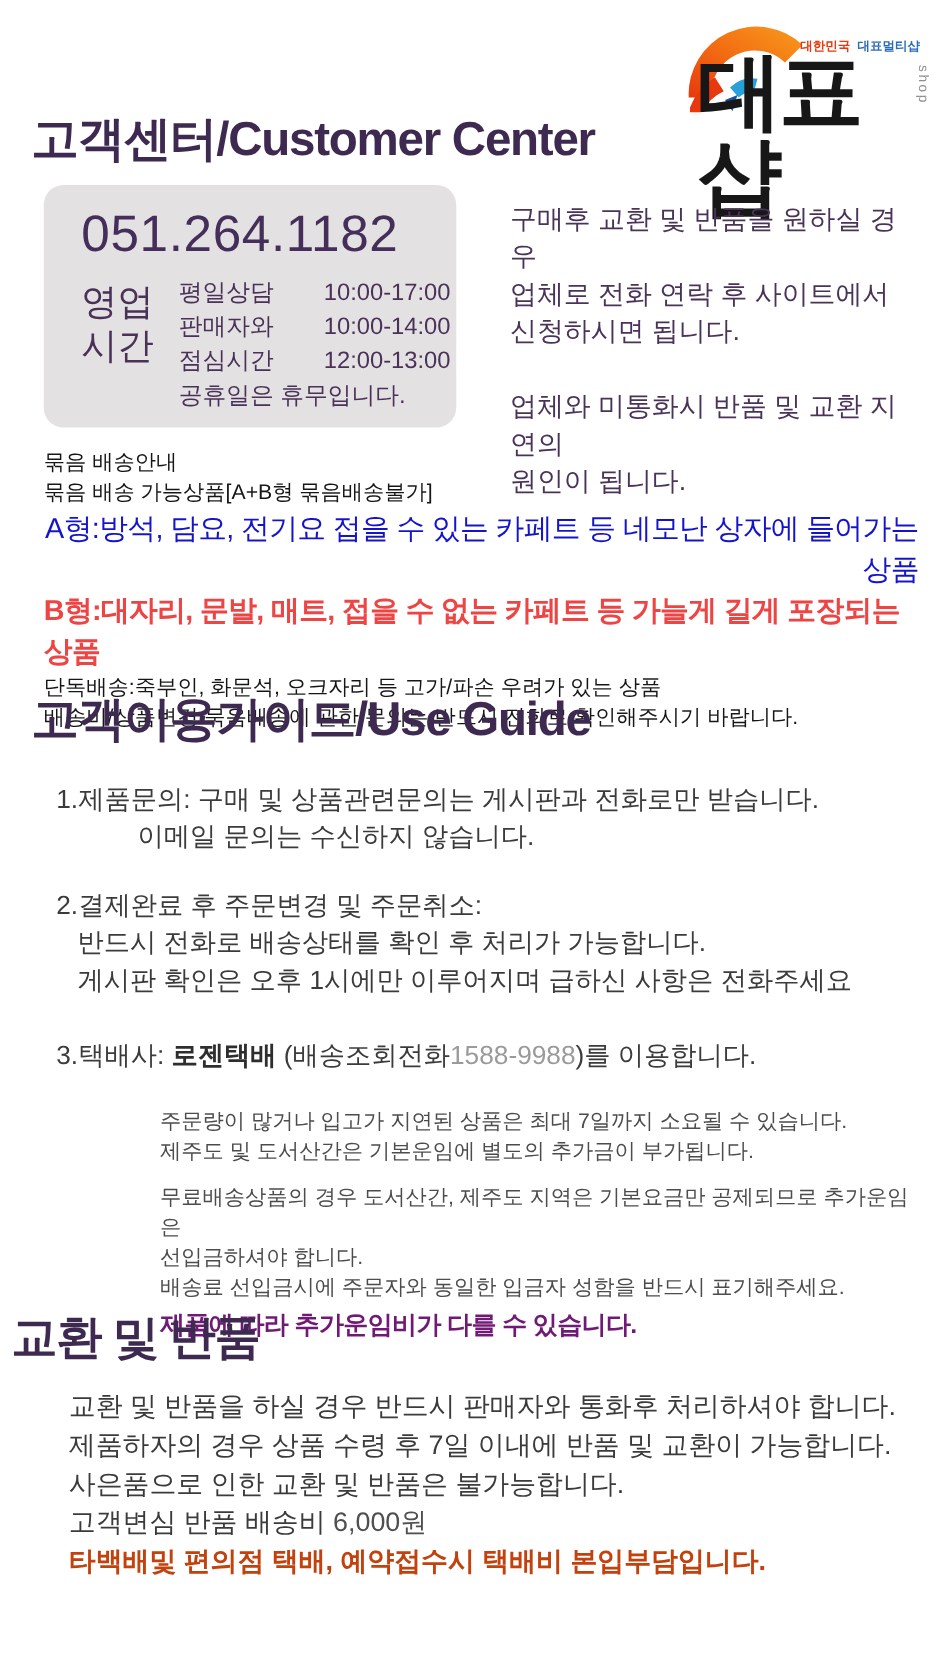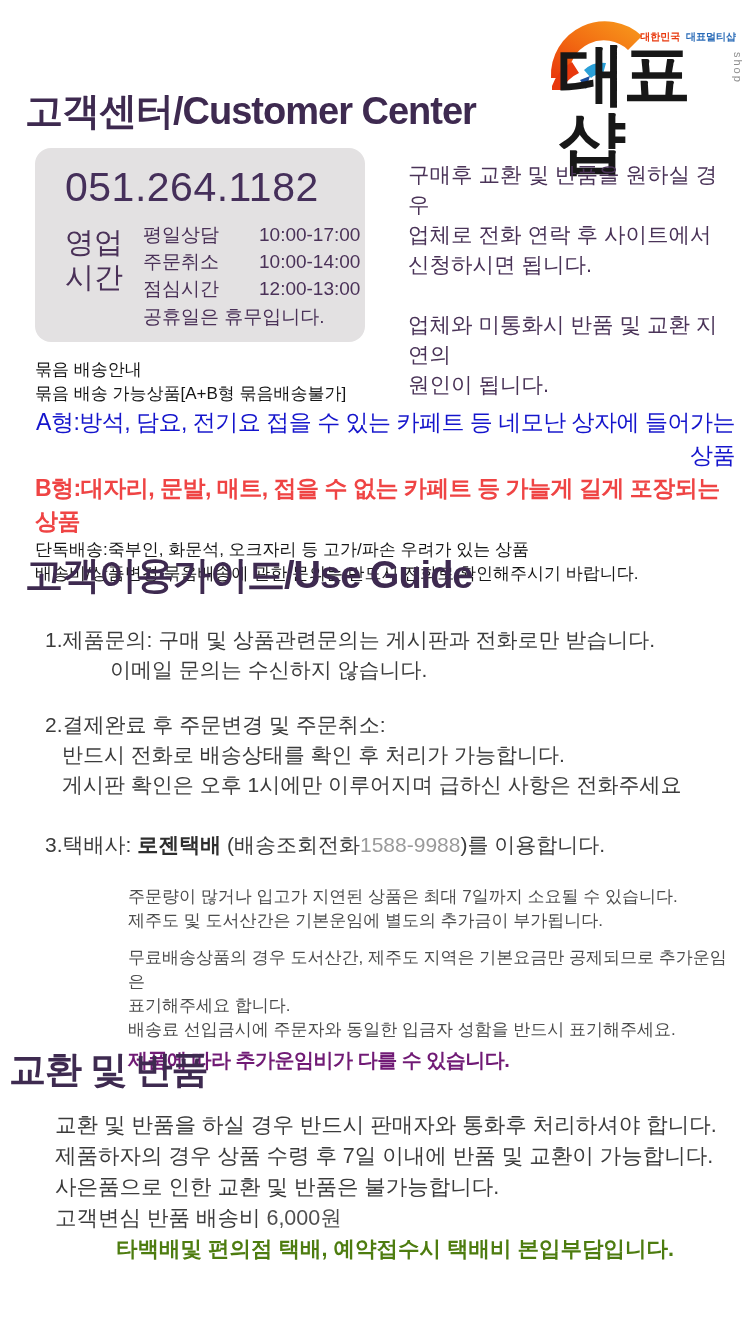--- a/index.html
+++ b/index.html
@@ -52,21 +52,21 @@
 
   
   .notes{position:absolute;top:885px;left:128px;width:610px;font-size:17px;color:#4c4c4c;line-height:24px;}
   .notes .gap{height:13px;}
   .notes .n-highlight{font-size:20px;color:#701a75;font-weight:600;line-height:30px;margin-top:3px;letter-spacing:-0.5px;}
 
   
   .returns{position:absolute;top:1110px;left:55px;width:680px;font-size:21.5px;color:#3b3b3b;line-height:31px;}
   .r-carrier{font-weight:800;color:#2e2e2e;}
   .r-fee{font-weight:400;color:#4f4f4f;}
-  .r-red{color:#4d7c0f;font-weight:700;text-align:center;}
+  .r-red{color:#c2410c;font-weight:700;}
 </style>
 </head>
 <body>
 
 <div class="page">
 
   <div class="logo">
     <svg class="logo-fan" viewBox="0 0 96 80" xmlns="http://www.w3.org/2000/svg">
       <defs>
         <linearGradient id="fanGrad" x1="0" y1="1" x2="1" y2="0">
@@ -96,21 +96,21 @@
       <div class="cc-hours-label">
         <div>영업</div>
         <div>시간</div>
       </div>
       <div class="cc-hours-rows">
         <div class="cc-row">
           <span class="cc-row-label">평일상담</span>
           <span>10:00-17:00</span>
         </div>
         <div class="cc-row">
-          <span class="cc-row-label">주문취소</span>
+          <span class="cc-row-label">판매자와</span>
           <span>10:00-14:00</span>
         </div>
         <div class="cc-row">
           <span class="cc-row-label">점심시간</span>
           <span>12:00-13:00</span>
         </div>
         <div class="cc-note">공휴일은 휴무입니다.</div>
       </div>
     </div>
   </div>
@@ -153,21 +153,21 @@
         <span>3.택배사: </span><span class="g-carrier">로젠택배</span><span> (배송조회전화</span><span class="g-phone">1588-9988</span><span>)를 이용합니다.</span>
       </div>
     </div>
   </div>
 
   <div class="notes">
     <div>주문량이 많거나 입고가 지연된 상품은 최대 7일까지 소요될 수 있습니다.</div>
     <div>제주도 및 도서산간은 기본운임에 별도의 추가금이 부가됩니다.</div>
     <div class="gap"></div>
     <div>무료배송상품의 경우 도서산간, 제주도 지역은 기본요금만 공제되므로 추가운임은</div>
-    <div>표기해주세요 합니다.</div>
+    <div>선입금하셔야 합니다.</div>
     <div>배송료 선입금시에 주문자와 동일한 입금자 성함을 반드시 표기해주세요.</div>
     <div class="n-highlight">제품에 따라 추가운임비가 다를 수 있습니다.</div>
   </div>
 
   <div class="h-title h-returns">교환 및 반품</div>
 
   <div class="returns">
     <div>교환 및 반품을 하실 경우 반드시 판매자와 통화후 처리하셔야 합니다.</div>
     <div>제품하자의 경우 상품 수령 후 7일 이내에 반품 및 교환이 가능합니다.</div>
     <div>사은품으로 인한 교환 및 반품은 불가능합니다.</div>

